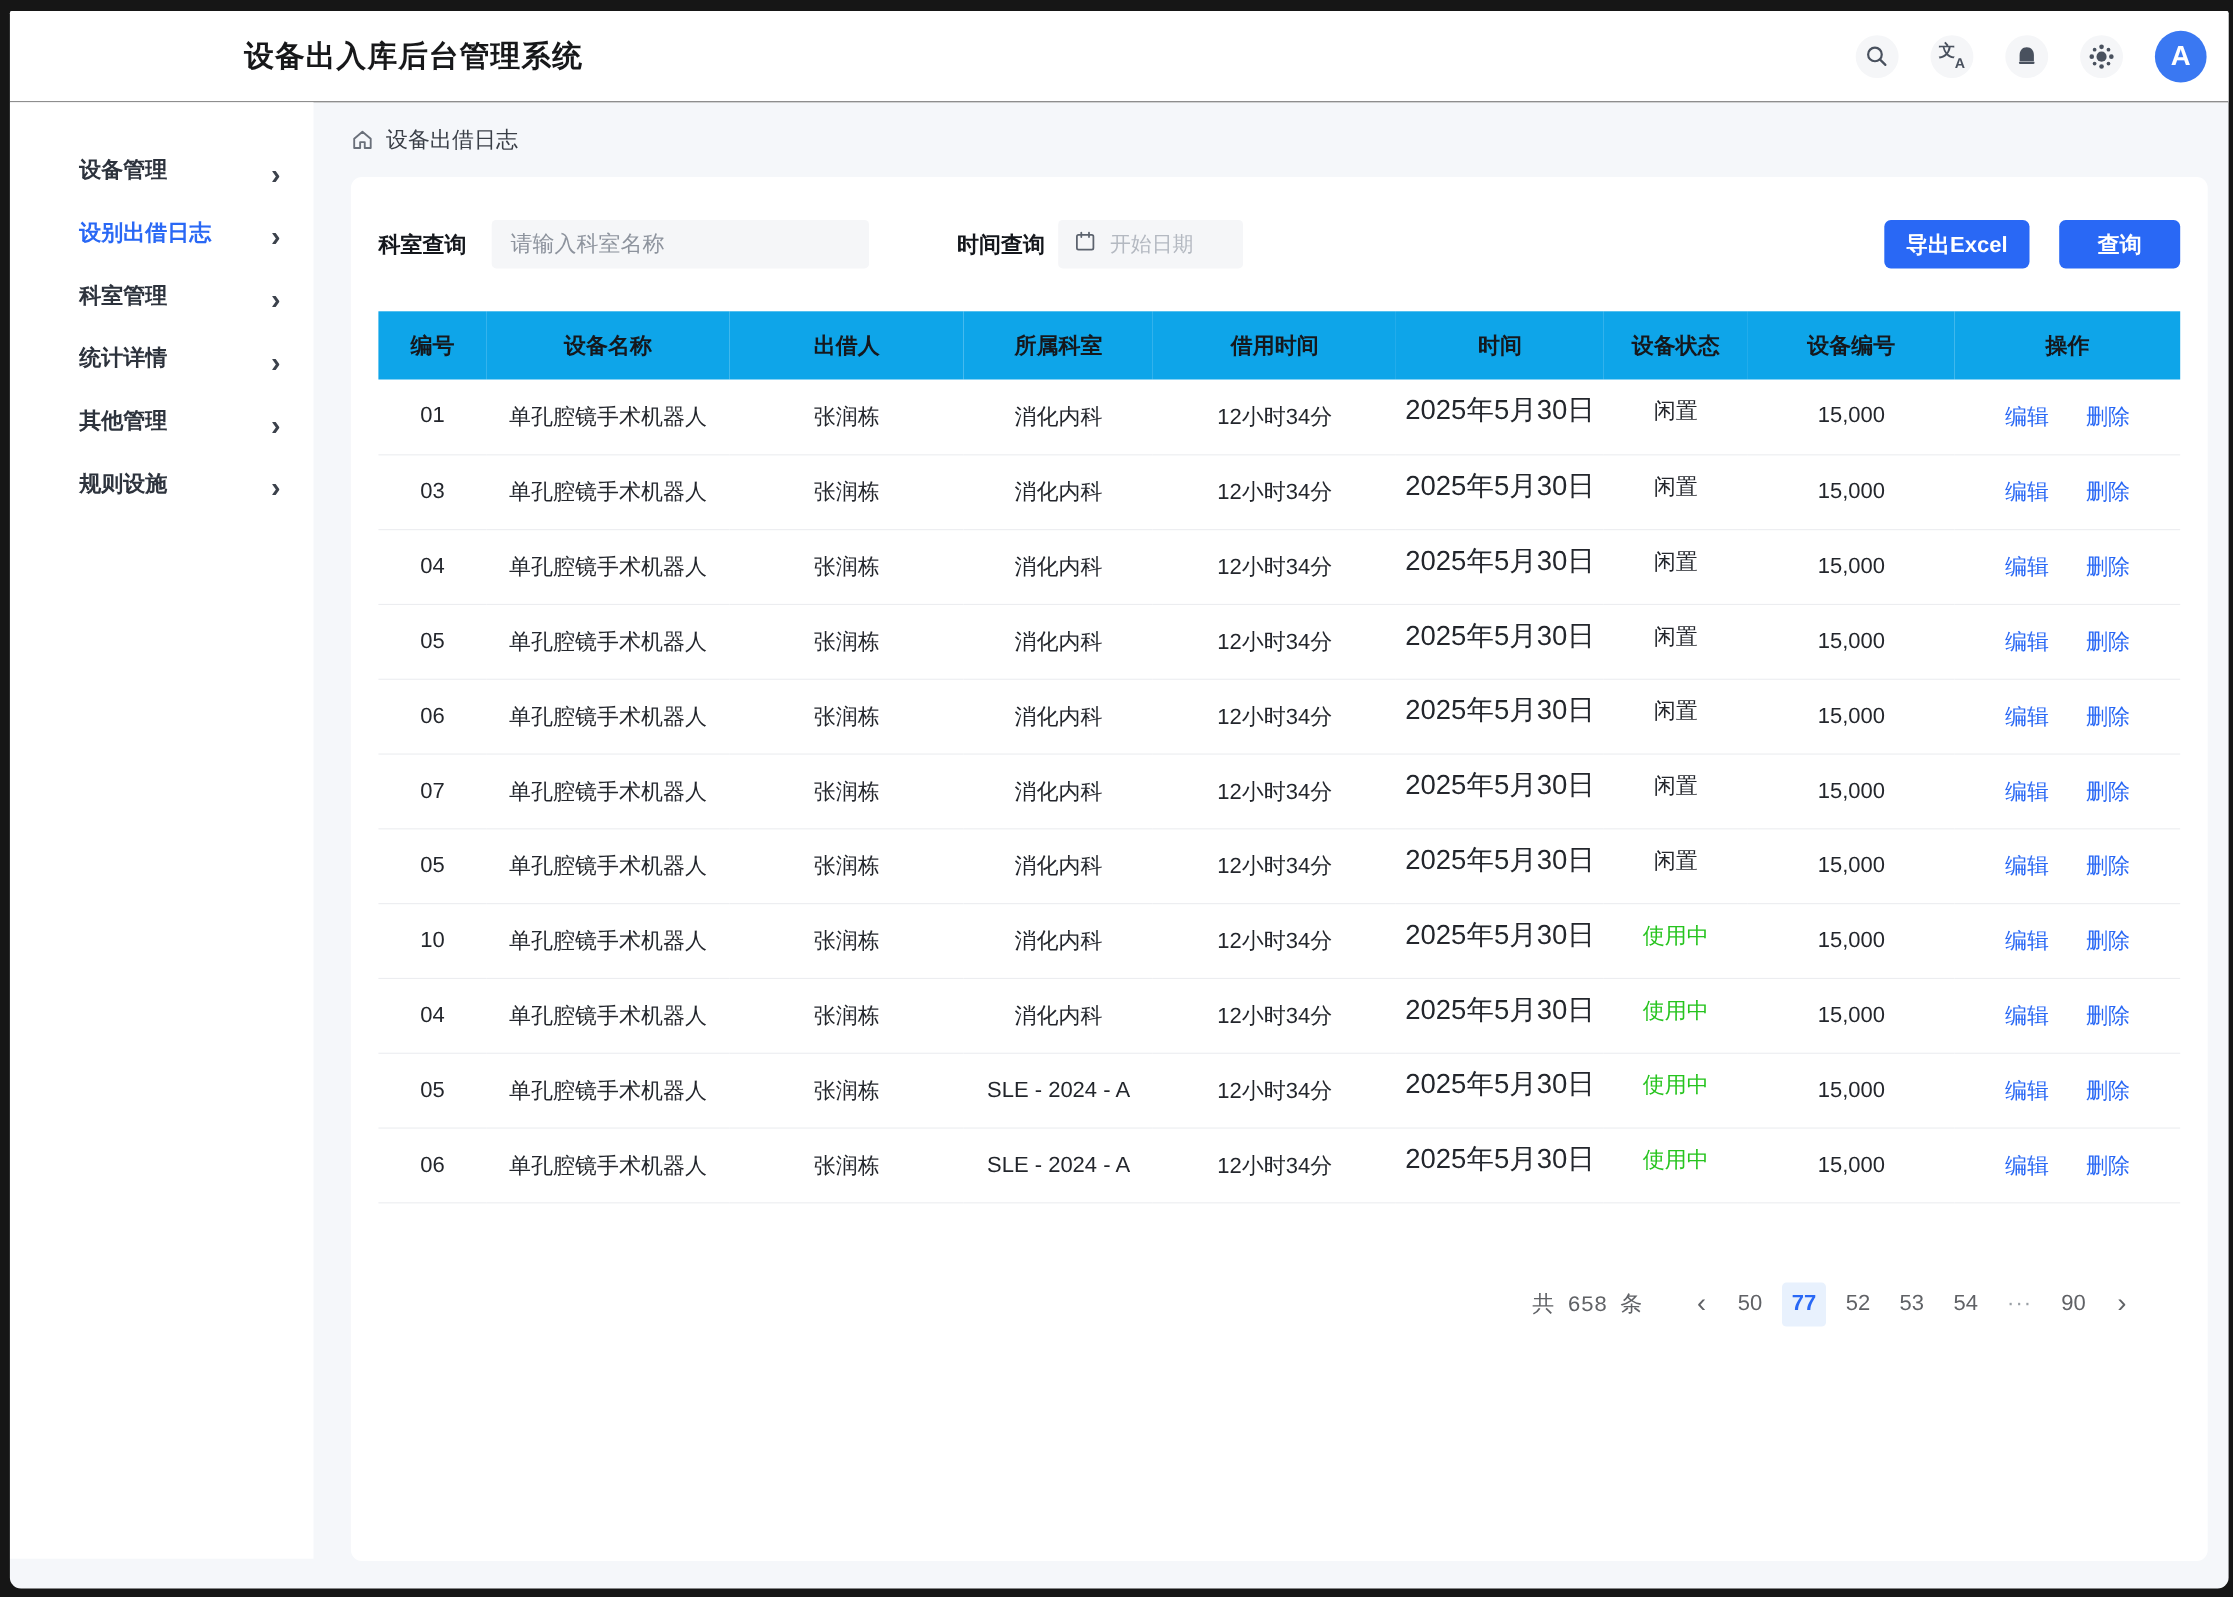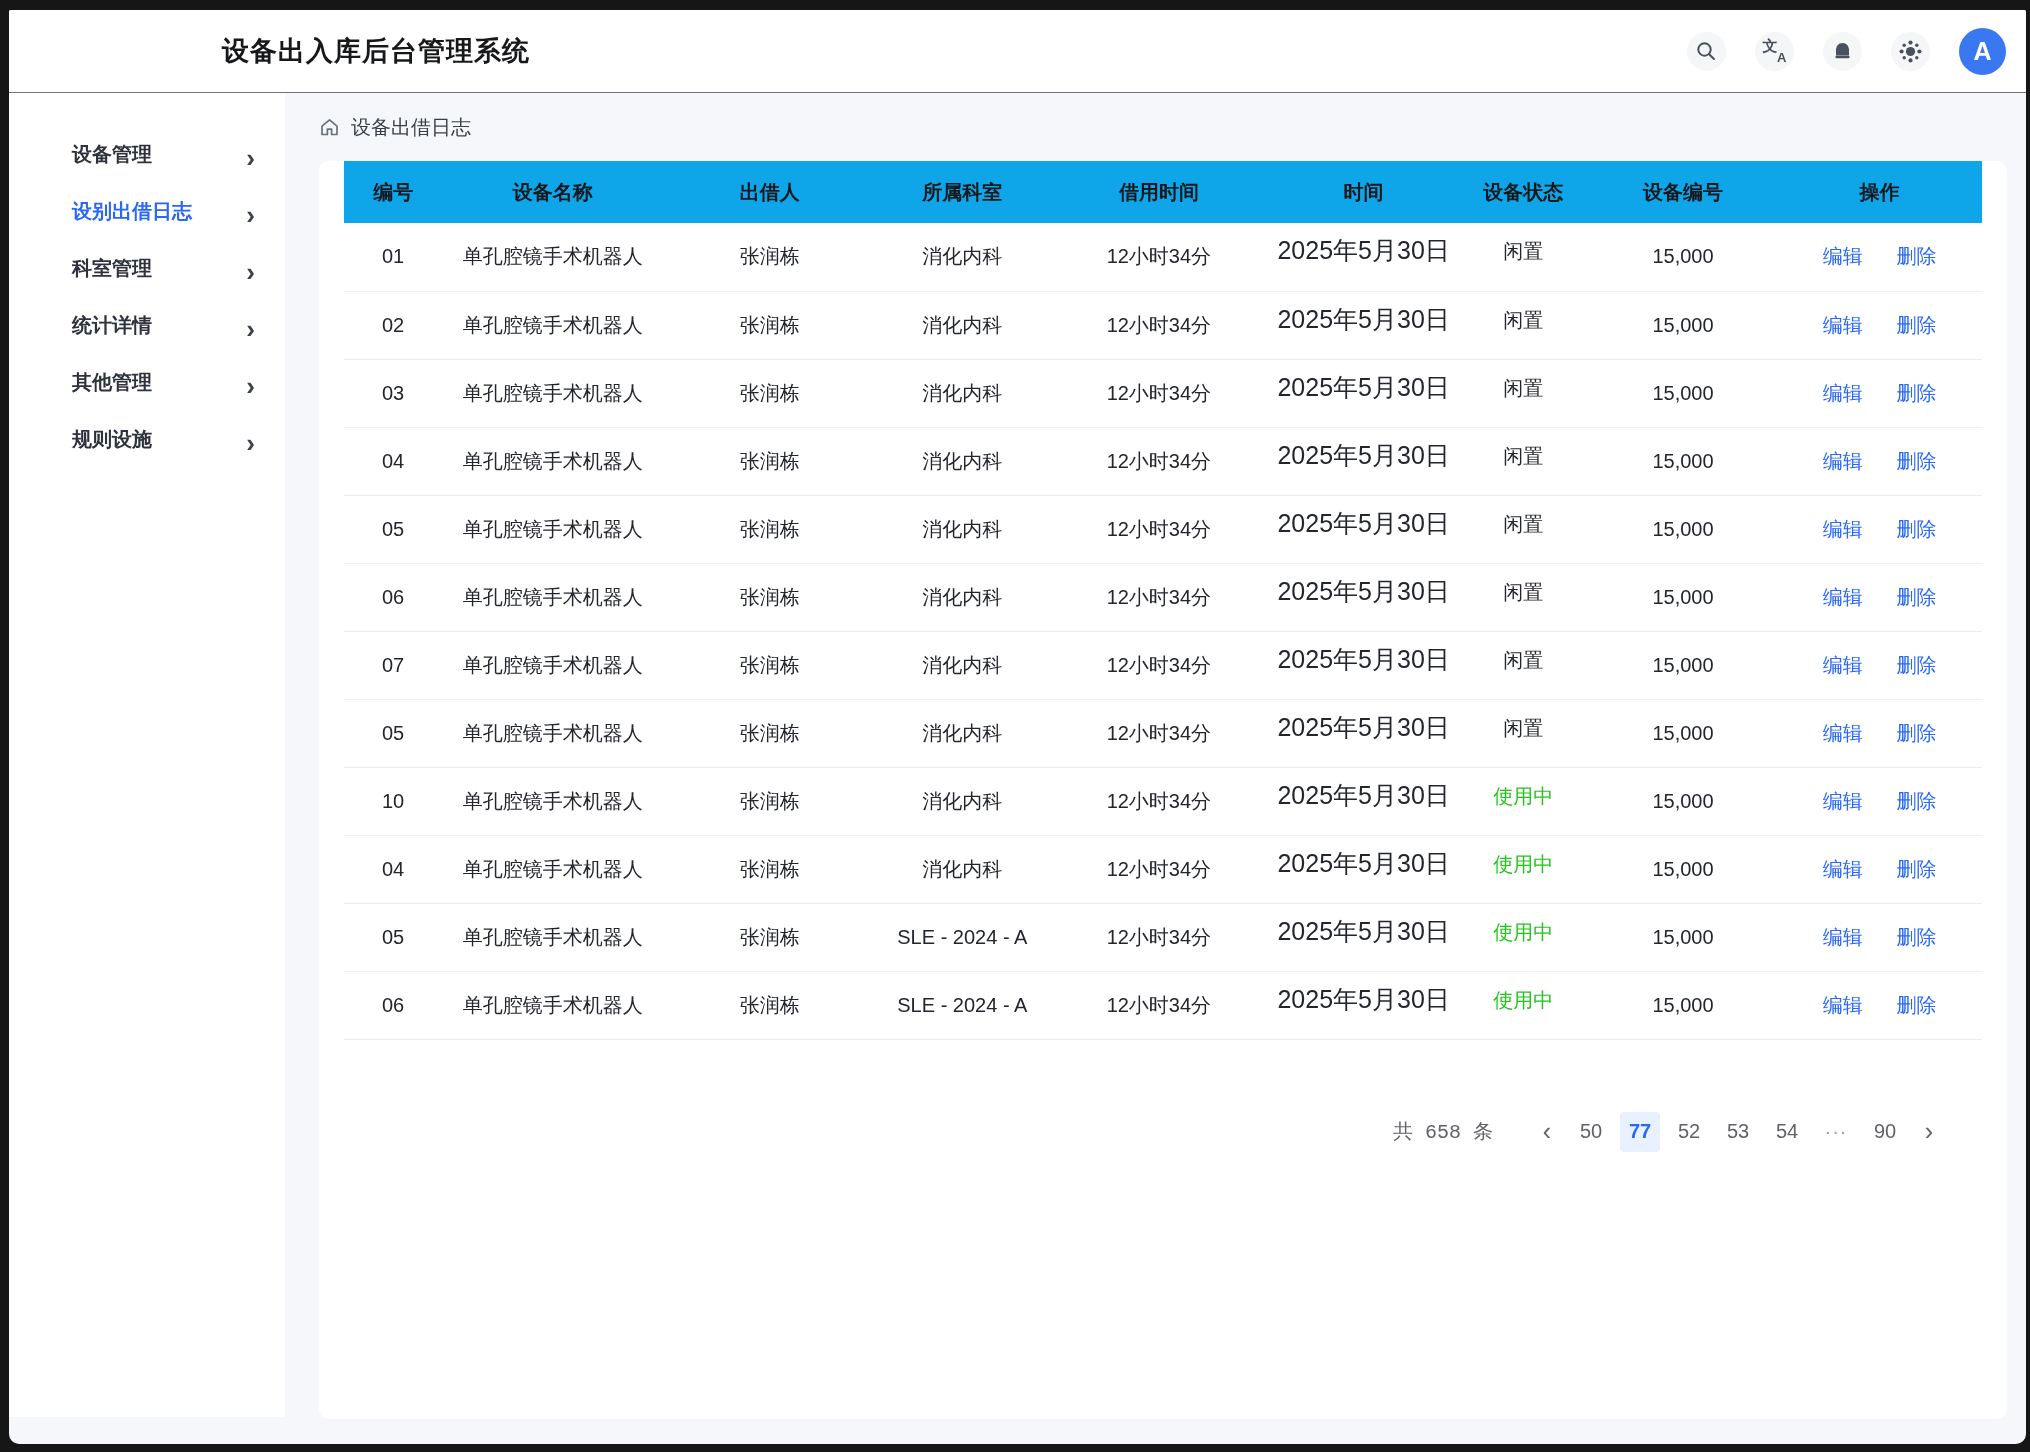--- a/index.html
+++ b/index.html
@@ -245,20 +245,39 @@
         <span>
           <svg width="21" height="21" viewBox="0 0 21 21" fill="none">
             <path d="M3 9.2 L10.5 2.8 L18 9.2 V17.5 H12.6 V12.2 H8.4 V17.5 H3 Z" stroke="#6a707a" stroke-width="1.7" stroke-linejoin="round" stroke-linecap="round"></path>
           </svg>
         </span>
         <span>设备出借日志</span>
       </div>
 
       <section class="card">
 
+        <div class="filter-row">
+          <span class="f-label">科室查询</span>
+          <input class="f-input" type="text" placeholder="请输入科室名称" style="">
+          <span class="f-label time-label">时间查询</span>
+          <div class="date-box">
+            <span>
+              <svg width="19" height="19" viewBox="0 0 19 19" fill="none">
+                <rect x="2" y="3.5" width="15" height="13.5" rx="1.5" stroke="#5c636e" stroke-width="1.6"></rect>
+                <line x1="6" y1="1.5" x2="6" y2="5.5" stroke="#5c636e" stroke-width="1.6" stroke-linecap="round"></line>
+                <line x1="13" y1="1.5" x2="13" y2="5.5" stroke="#5c636e" stroke-width="1.6" stroke-linecap="round"></line>
+              </svg>
+            </span>
+            <span class="date-ph">开始日期</span>
+          </div>
+          <div class="filter-btns">
+            <button class="btn">导出Excel</button>
+            <button class="btn">查询</button>
+          </div>
+        </div>
 
         <table>
           <colgroup>
             <col style="width:6%">
               <col style="width:13.5%">
               <col style="width:13%">
             <col style="width:10.5%">
               <col style="width:13.5%">
               <col style="width:11.5%">
             <col style="width:8%">
@@ -289,34 +308,20 @@
               <td>12小时34分</td>
               <td><span class="lift-date">2025年5月30日</span></td>
               <td><span class="lift-status idle">闲置</span></td>
               <td>15,000</td>
               <td>
                 <a class="op-link">编辑</a>
                 <a class="op-link">删除</a>
               </td>
             </tr>
               <tr>
-              <td>02</td>
-              <td>单孔腔镜手术机器人</td>
-              <td>张润栋</td>
-              <td>消化内科</td>
-              <td>12小时34分</td>
-              <td><span class="lift-date">2025年5月30日</span></td>
-              <td><span class="lift-status idle">闲置</span></td>
-              <td>15,000</td>
-              <td>
-                <a class="op-link">编辑</a>
-                <a class="op-link">删除</a>
-              </td>
-            </tr>
-              <tr>
               <td>03</td>
               <td>单孔腔镜手术机器人</td>
               <td>张润栋</td>
               <td>消化内科</td>
               <td>12小时34分</td>
               <td><span class="lift-date">2025年5月30日</span></td>
               <td><span class="lift-status idle">闲置</span></td>
               <td>15,000</td>
               <td>
                 <a class="op-link">编辑</a>

